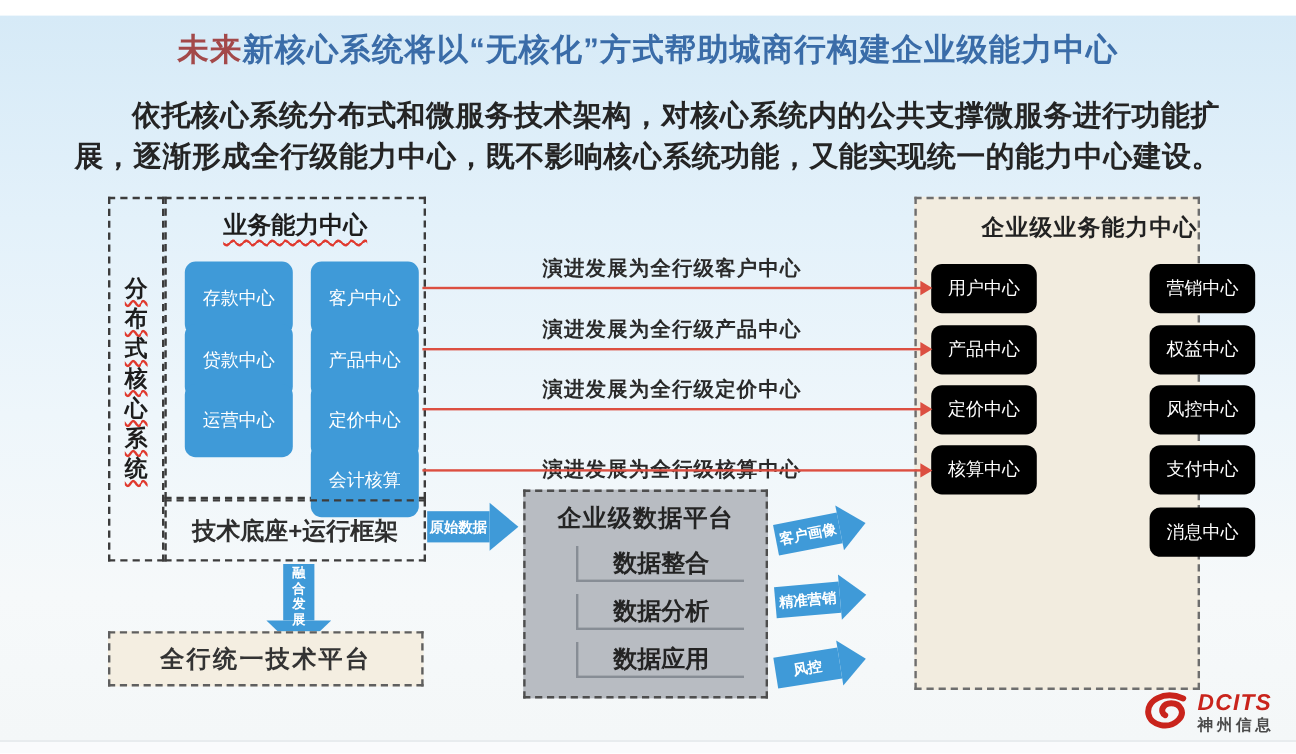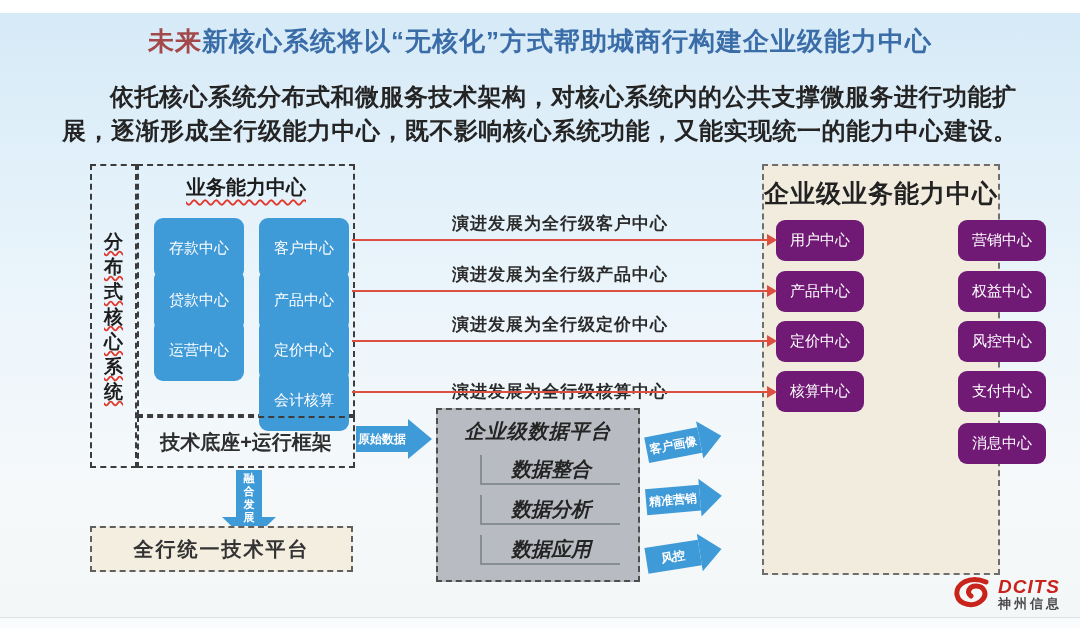--- a/index.html
+++ b/index.html
@@ -122,39 +122,39 @@
   .out2 { left:646px; top:480px; transform:rotate(-5deg); }
   .out3 { left:646px; top:536px; transform:rotate(-9deg); }
   .out1 .ba-body, .out2 .ba-body, .out3 .ba-body { width:54px; }
   .out1 .ba-head, .out2 .ba-head, .out3 .ba-head {
     border-top-width:19px; border-bottom-width:19px; border-left-width:22px;
   }
 
   
   .data-box {
     position:absolute; left:436px; top:408px; width:204px; height:174px;
-    background:#b8bcc2; border:2px dashed #4e4e4e;font-style:italic;
+    background:#b8bcc2; border:2px dashed #4e4e4e;
   }
   .data-title { text-align:center; margin-top:8px; font-size:20px; font-weight:600; color:#242424; letter-spacing:1px; }
   .data-item {
     margin:10px 0 0 42px; width:140px; height:30px;
     border-left:2px solid #878d95; border-bottom:2px solid #878d95;
     font-size:20px; font-weight:600; color:#242424;
     display:flex; align-items:center; justify-content:center;
   }
   .data-item:first-of-type { margin-top:13px; }
 
   
   .panel {
     position:absolute; left:762px; top:164px; width:238px; height:411px;
     background:#f2ecdf; border:2px dashed #6e6e6e; z-index:1;
   }
-  .panel-title { text-align:right; margin-top:11px; font-size:25px; font-weight:600; color:#222; letter-spacing:1px; }
+  .panel-title { text-align:right; margin-top:11px; font-size:19px; font-weight:600; color:#222; letter-spacing:1px; }
   .btn-green {
-    position:absolute; width:88px; height:41px; background:#701a75;
+    position:absolute; width:88px; height:41px; background:#000000;
     border-radius:9px; color:#fff; font-size:15px; font-weight:500;
     display:flex; align-items:center; justify-content:center;
   }
   .gc1 { left:12px; }  .gc2 { left:146px;margin-left:48px; }
   .gr1 { top:54px; } .gr2 { top:105px; } .gr3 { top:155px; } .gr4 { top:205px; } .gr5 { top:257px; }
 
   
   .logo { position:absolute; left:952px; top:575px; display:flex; align-items:flex-start; gap:4px; }
   .logo-text-block { display:flex; flex-direction:column; margin-top:3px; }
   .logo-name { font-size:19px; font-weight:bold; font-style:italic; color:#c9241c; letter-spacing:1px; line-height:18px; }

